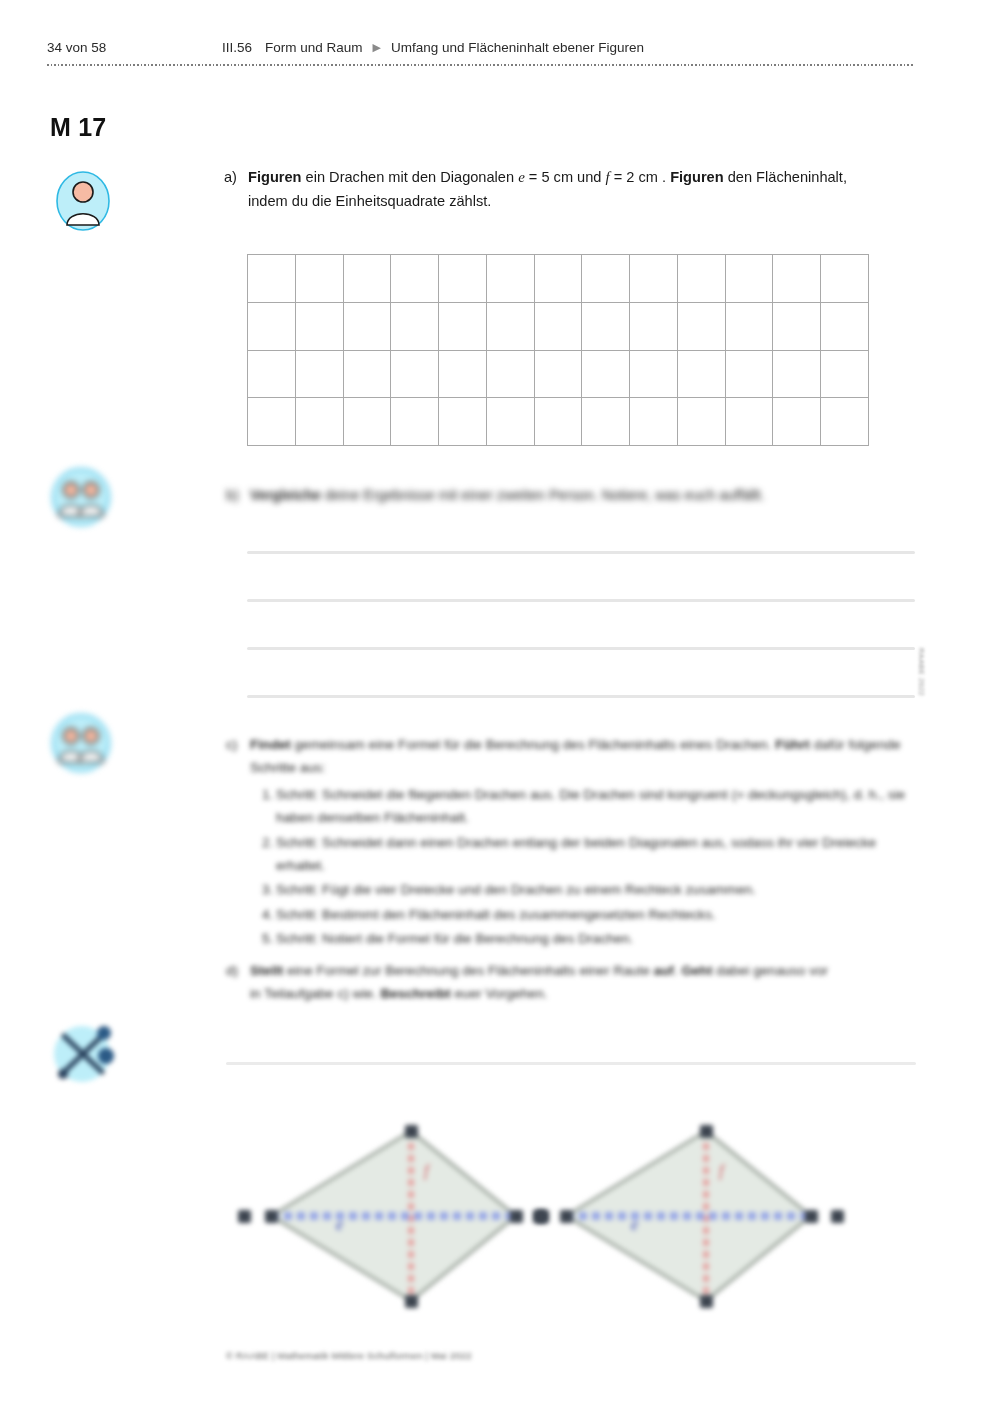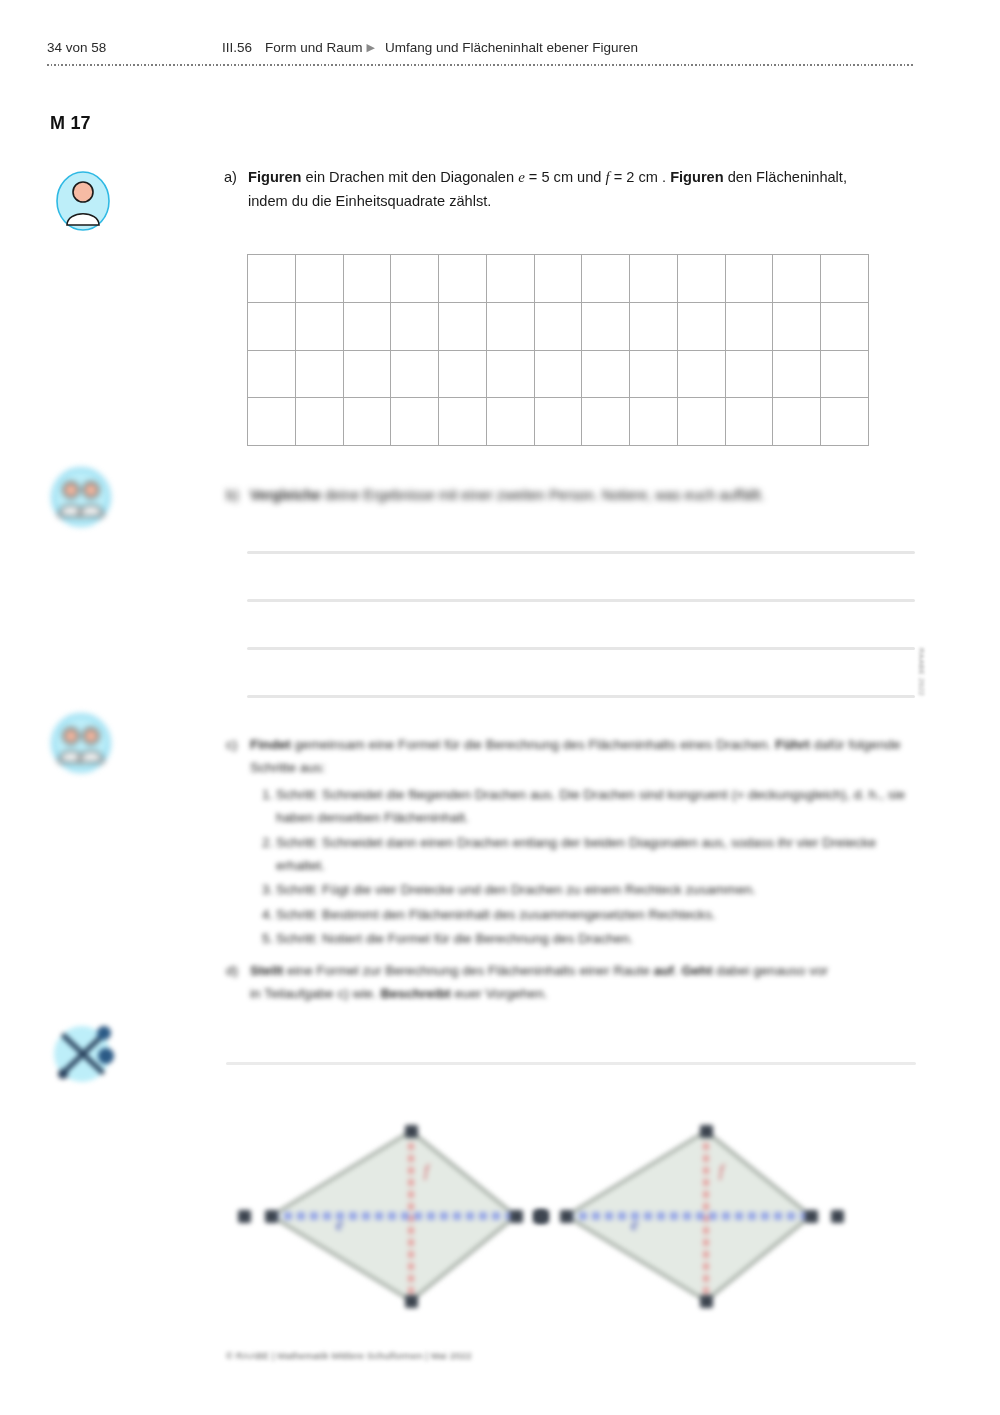--- a/index.html
+++ b/index.html
@@ -37,21 +37,21 @@
     flex: 0 0 175px;
     white-space: nowrap;
   }
   .header-chapter {
     flex: 0 0 auto;
     margin-right: 13px;
     white-space: nowrap;
   }
   .header-topic {
     flex: 0 0 auto;
-    margin-right: 4px;
+    margin-right: 10px;
     white-space: nowrap;
   }
   .header-arrow {
     flex: 0 0 auto;
     margin-right: 10px;
     color: #8a8a8a;
     font-size: 11px;
     position: relative;
     top: -1px;
   }
@@ -70,21 +70,21 @@
       #7c7c7c 0px, #7c7c7c 1.6px,
       rgba(255,255,255,0) 1.6px, rgba(255,255,255,0) 3.6px
     );
   }
 
   
   .mcode {
     position: absolute;
     left: 50px;
     top: 113px;
-    font-size: 18px;
+    font-size: 25px;
     font-weight: 700;
     letter-spacing: .2px;
     color: #111;
   }
   .title {
     position: absolute;
     left: 224px;
     top: 110px;
     width: 700px;
     font-size: 24.5px;

